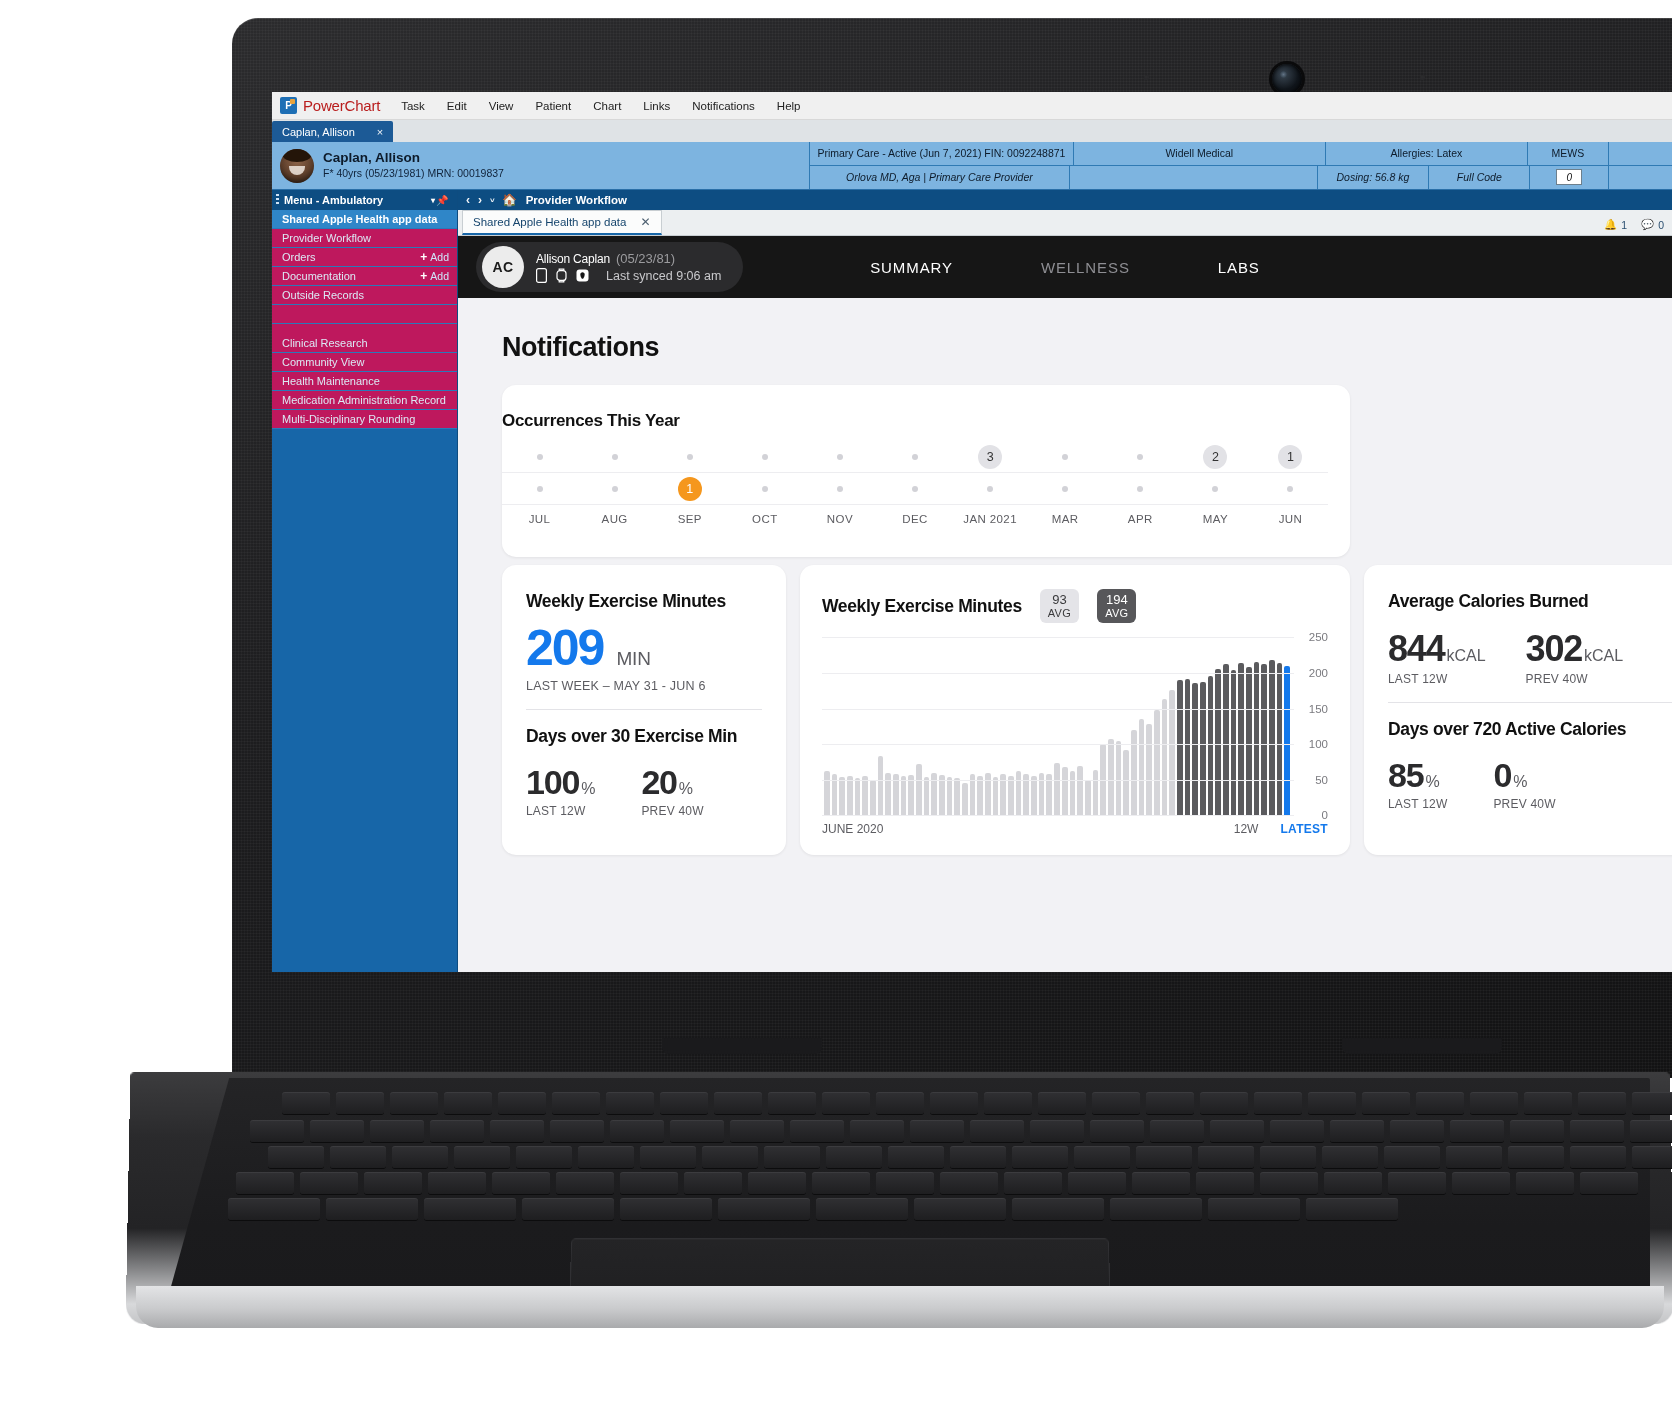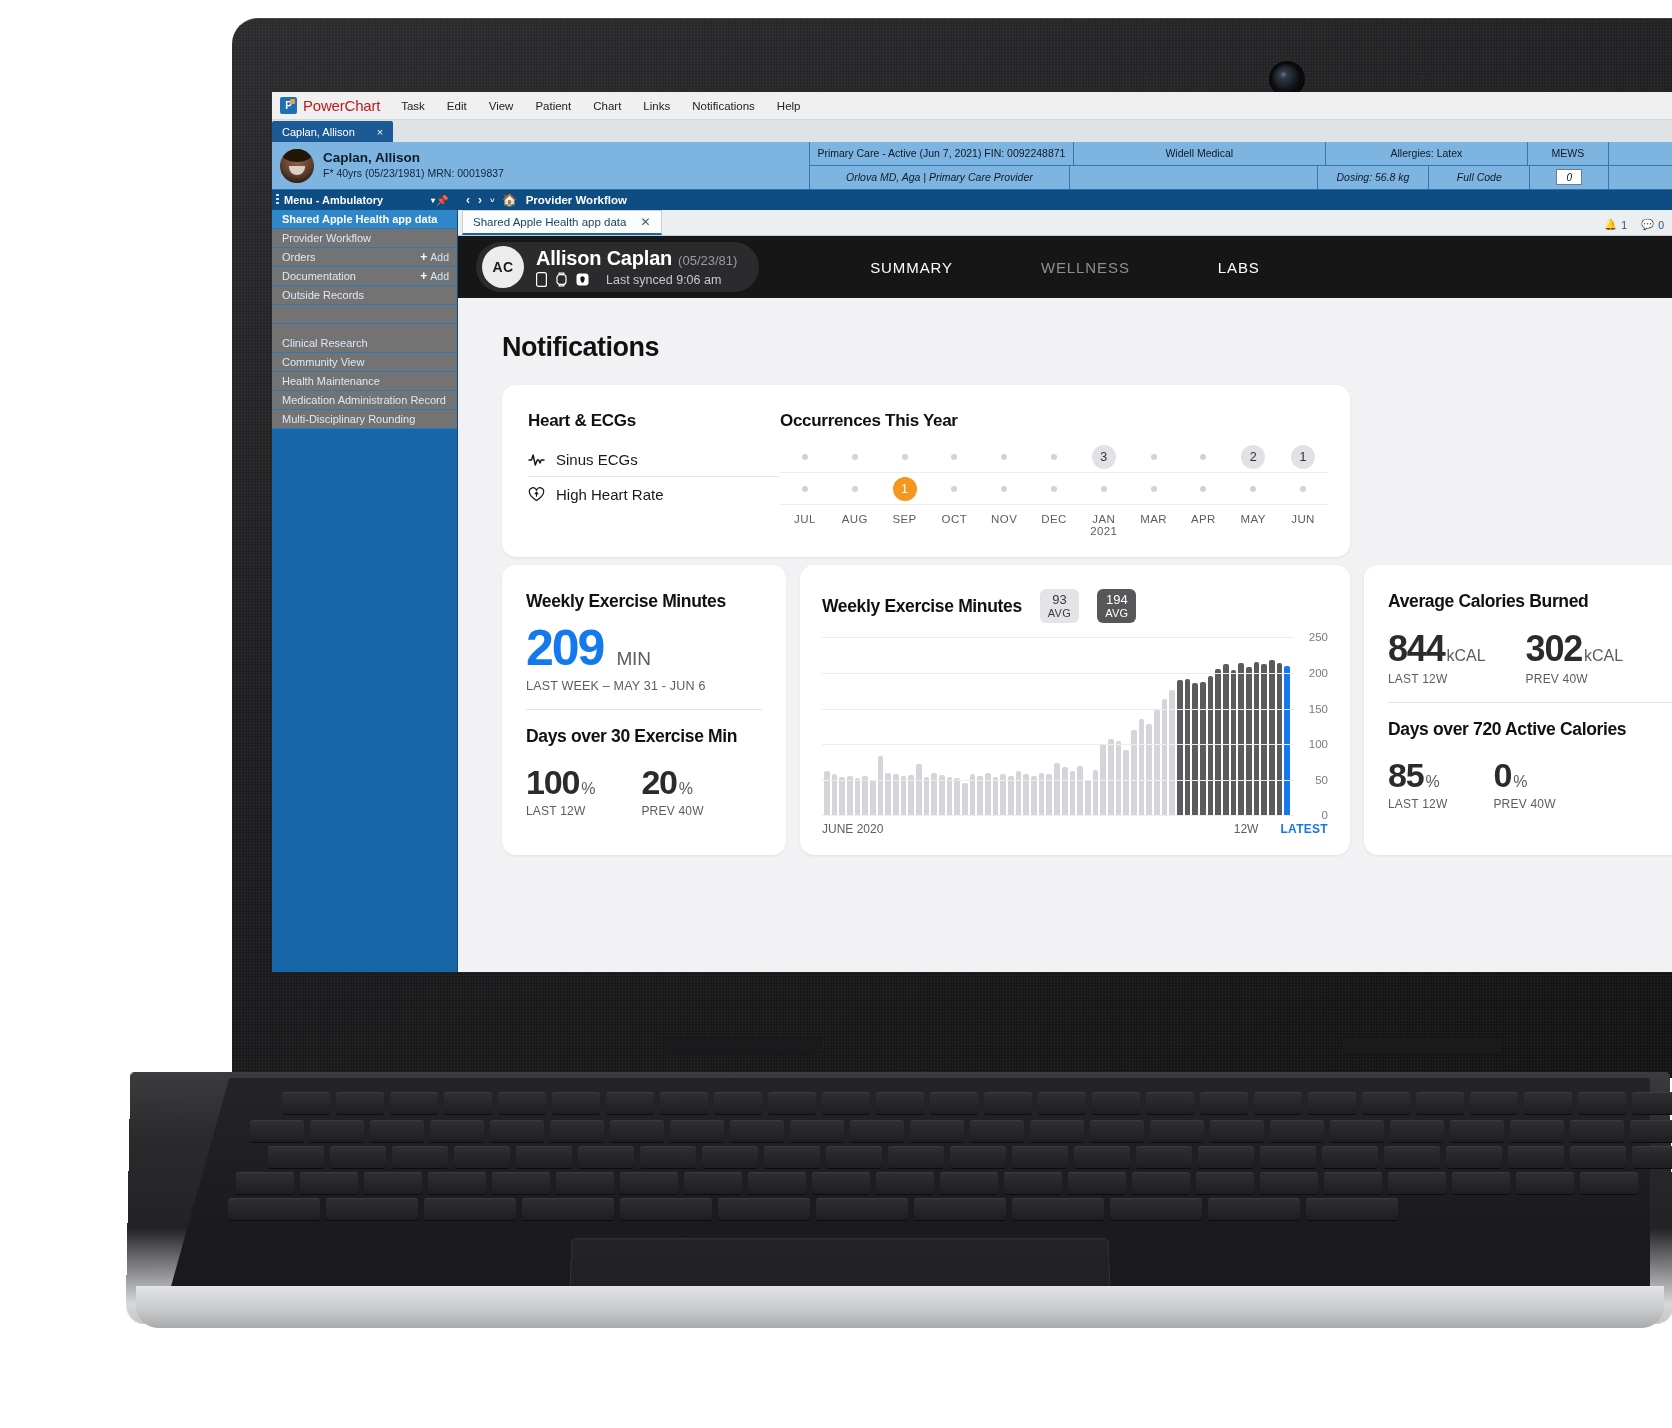--- a/index.html
+++ b/index.html
@@ -98,21 +98,21 @@
   .pc-banner-grid { flex:1; display:flex; flex-direction:column; }
   .pc-brow { flex:1; display:flex; }
   .pc-cell { border-right:1px solid #2f7ab4; border-bottom:1px solid #2f7ab4; display:flex;
     align-items:center; justify-content:center; font-size:10.5px; color:#0d1b2a; padding:0 6px; white-space:nowrap;}
   .pc-brow:last-child .pc-cell{border-bottom:none;font-style:italic;}
   .mews-badge{width:26px;height:16px;background:#fff;border:1px solid #6d7f8c;
     display:flex;align-items:center;justify-content:center;font-size:10px;color:#111;}
 
   
   .pc-workspace { display:flex; height:calc(880px - 28px - 22px - 48px); }
-  .pc-sidebar { width:186px; background:#737373; display:flex; flex-direction:column; flex:none;
+  .pc-sidebar { width:186px; background:#be185d; display:flex; flex-direction:column; flex:none;
     border-right:1px solid #0e4c80; }
   .menu-head { height:20px; background:#0d4d82; color:#fff; font-size:11px; font-weight:bold;
     display:flex; align-items:center; padding-left:12px; gap:4px; position:relative;}
   .menu-head .dots{position:absolute;left:4px;top:4px;width:3px;height:12px;
     background:repeating-linear-gradient(180deg,#cfe3f5 0 2px,transparent 2px 4px);}
   .menu-head .caret{position:absolute;right:22px;font-size:8px;}
   .menu-head .pin{position:absolute;right:8px;font-size:10px;}
   .menu-item { height:19px; font-size:11px; color:#dce9f5; display:flex; align-items:center;
     padding:0 8px 0 10px; border-bottom:1px solid #2a79ba; justify-content:space-between;}
   .menu-item.active { background:#2f86c8; color:#ffffff; font-weight:bold; }
@@ -137,21 +137,21 @@
   .srt{display:flex;align-items:center;gap:4px;}
 
   
   .health { flex:1; background:#f2f2f5; overflow:hidden; position:relative; }
   .health-head { height:62px; background:#161616; display:flex; align-items:center; position:relative;}
   .pt-pill { height:50px; margin-left:18px; background:#2b2b2d; border-radius:25px;
     display:flex; align-items:center; padding:0 22px 0 6px; gap:12px; }
   .pt-circle { width:42px;height:42px;border-radius:50%;background:#ececec;color:#1b1b1b;
     display:flex;align-items:center;justify-content:center;font-size:14px;font-weight:bold;letter-spacing:.3px;}
   .pt-name-row{display:flex;align-items:baseline;gap:6px;}
-  .pt-name{color:#fff;font-size:20px;font-weight:bold;letter-spacing:-.2px;}
+  .pt-name{color:#fff;font-size:12px;font-weight:normal;letter-spacing:-.2px;}
   .pt-dob{color:#9b9b9e;font-size:13px;}
   .pt-meta-row{display:flex;align-items:center;gap:9px;margin-top:2px;}
   .dev-ico{color:#fff;font-size:12px;display:inline-flex;}
   .pt-sync{color:#c9c9cc;font-size:12.5px;margin-left:8px;}
   .health-tabs{position:absolute;left:0;right:0;top:0;height:62px;display:flex;align-items:center;
     justify-content:center;gap:88px;pointer-events:none;}
   .htab{font-size:15px;letter-spacing:.9px;color:#8e8e93;font-weight:500;pointer-events:auto;}
   .htab.active{color:#fff;}
 
   .health-body{padding:34px 0 0 44px;}
@@ -390,40 +390,20 @@
               <div class="htab">WELLNESS</div>
               <div class="htab active">LABS</div>
             </div>
           </div>
 
           <div class="health-body">
 
             <div class="sec-title">Notifications</div>
 
             <div class="notif-card">
-              <div class="notif-left">
-                <div class="nl-title">Heart &amp; ECGs</div>
-                <div class="nl-row">
-                  <span class="nl-ico">
-                    <svg width="17" height="13" viewBox="0 0 17 13">
-                        <path d="M1 7h2.5l1.6-5 2.2 10 2-5h1.4l1.3 3 1.2-3H16" fill="none" stroke="#111" stroke-width="1.4" stroke-linecap="round" stroke-linejoin="round"></path>
-                      </svg>
-                  </span>
-                  <span>Sinus ECGs</span>
-                </div>
-                <div class="nl-row">
-                  <span class="nl-ico">
-                    <svg width="17" height="15" viewBox="0 0 17 15">
-                        <path d="M8.5 13.4S1.4 9.2 1.4 5.1A3.6 3.6 0 0 1 8.5 3.6 3.6 3.6 0 0 1 15.6 5.1c0 4.1-7.1 8.3-7.1 8.3z" fill="none" stroke="#111" stroke-width="1.2"></path>
-                        <path d="M8.5 5.2v4M8.5 5.2l-1.4 1.6M8.5 5.2l1.4 1.6" fill="none" stroke="#111" stroke-width="1.1" stroke-linecap="round"></path>
-                      </svg>
-                  </span>
-                  <span>High Heart Rate</span>
-                </div>
-              </div>
               <div class="notif-right">
                 <div class="nr-title">Occurrences This Year</div>
                 <div class="occ-grid">
                   <div class="occ-row" id="occ-row-sinus">
                       <div class="occ-cell">
                         <span class="dot"></span>
                       </div>
                       <div class="occ-cell">
                         <span class="dot"></span>
                       </div>

